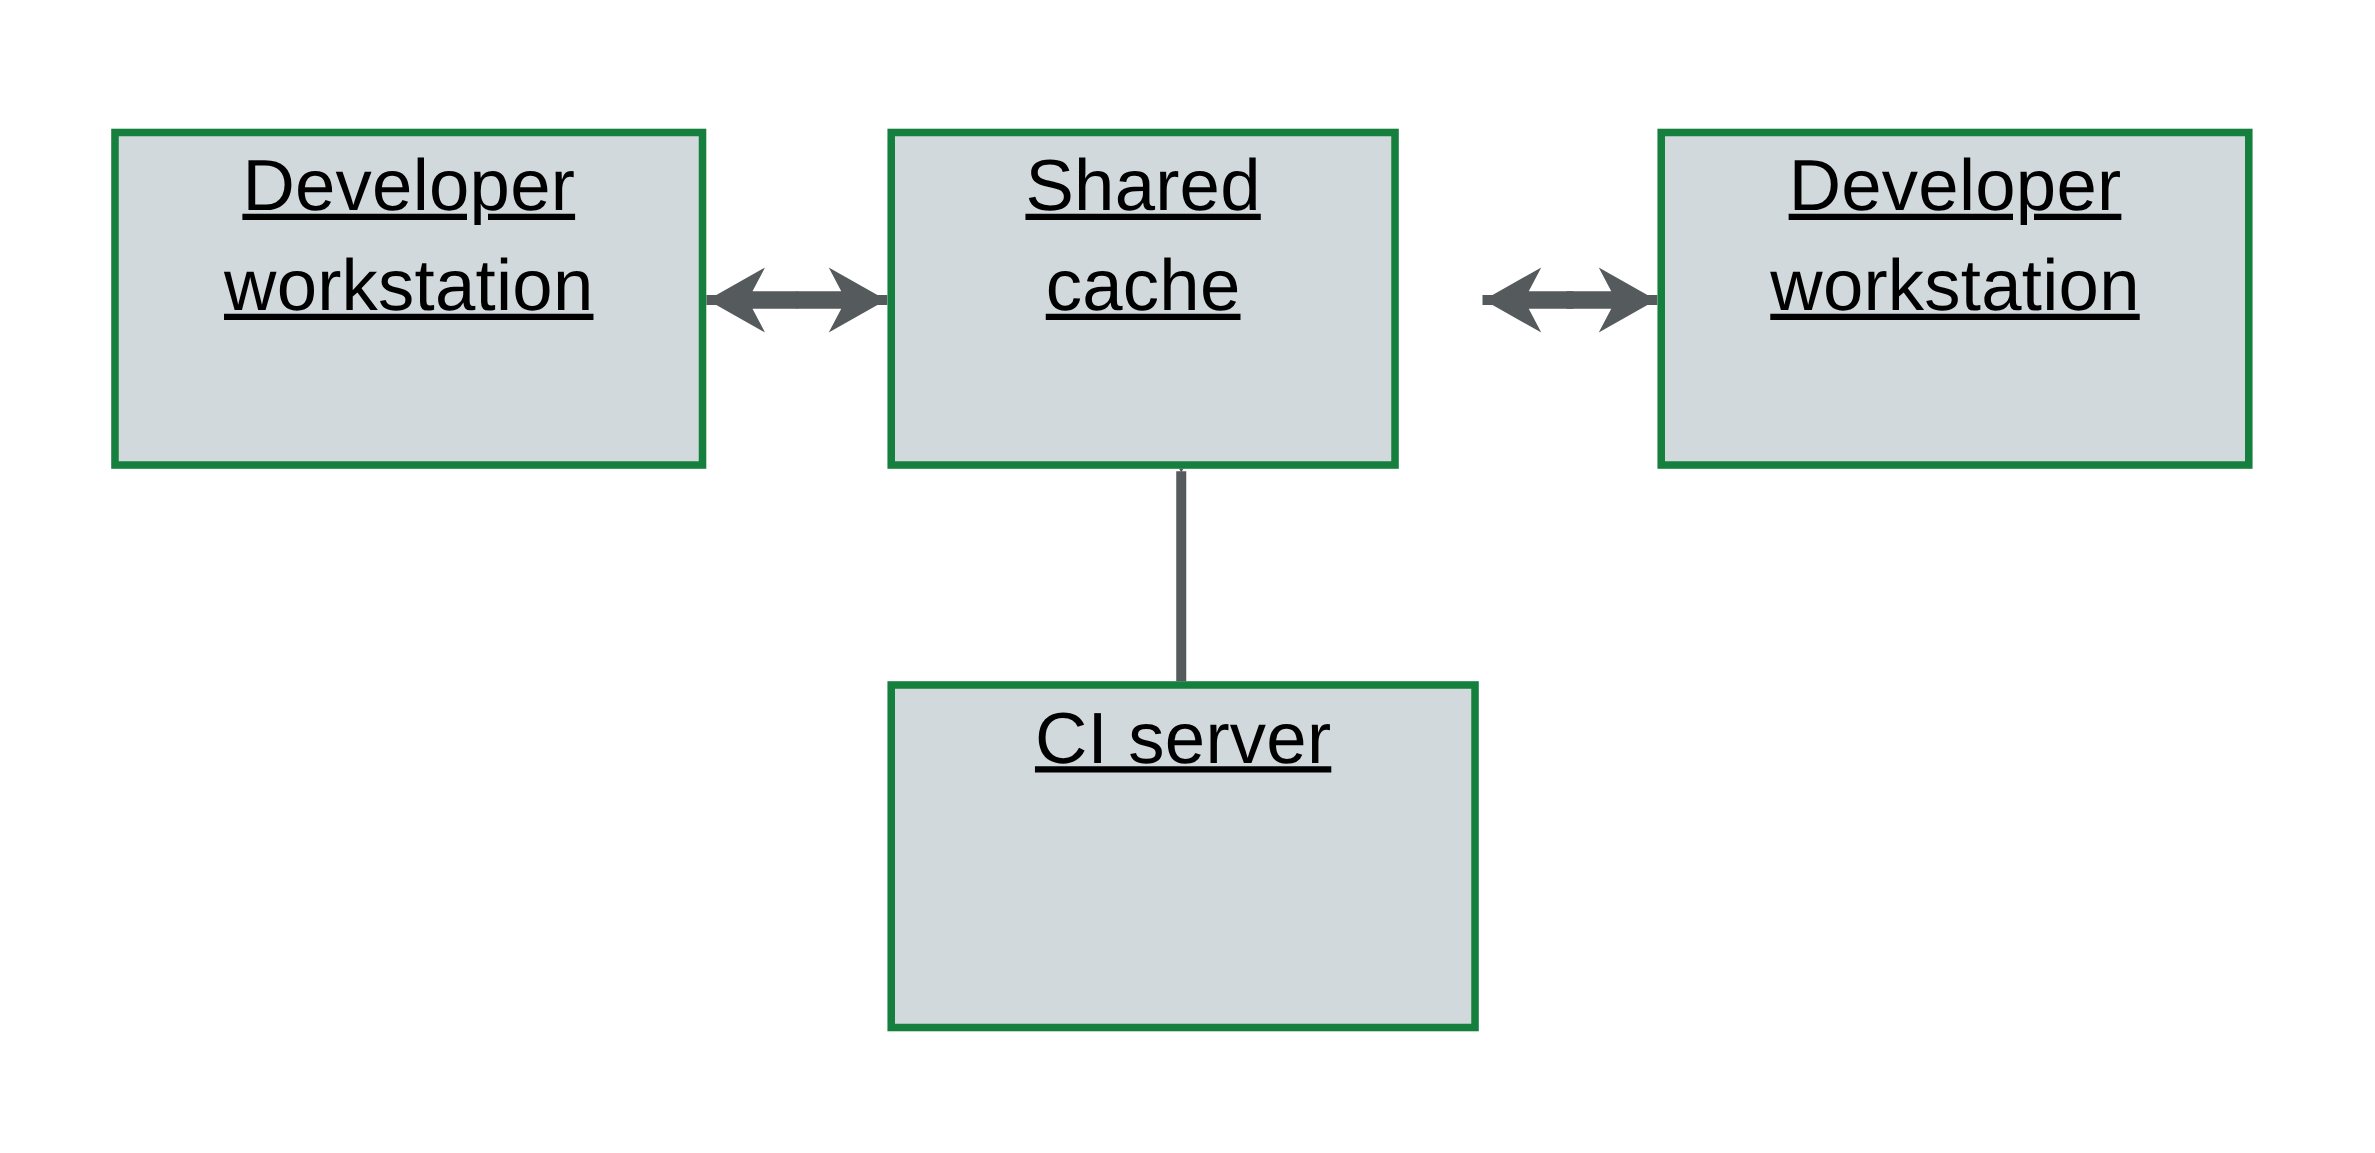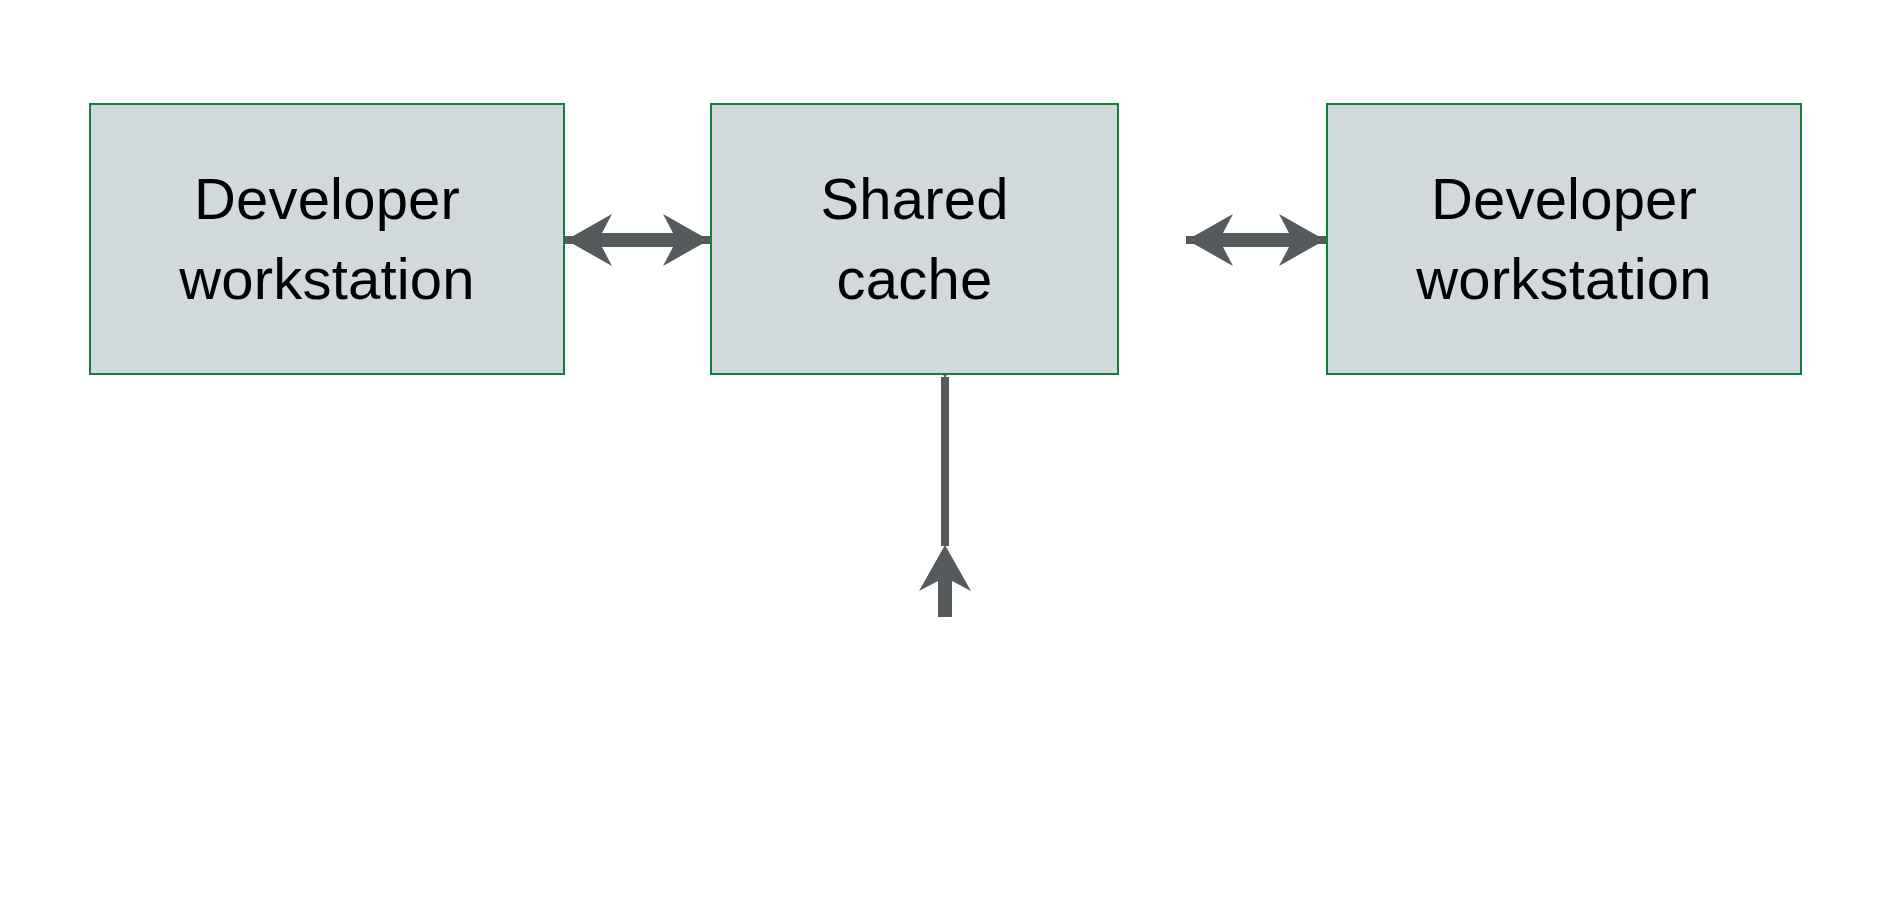--- a/index.html
+++ b/index.html
@@ -14,31 +14,32 @@
     position: relative;
     width: 1900px;
     height: 922px;
     background: #ffffff;
     overflow: hidden;
   }
   .node {
     position: absolute;
     box-sizing: border-box;
     background: #d1d9dc;
-    border: 2px solid #15803d;
+    border: 6px solid #15803d;
     display: flex;
-    align-items: center;
+    align-items: flex-start;
     justify-content: center;
     text-align: center;
     color: #000000;
     font-size: 58px;
     line-height: 1.38;
     font-weight: 400;
     letter-spacing: 0.2px;
     white-space: pre-line;
+    text-decoration: underline;
   }
   .node-label {
     display: block;
     width: 100%;
     padding: 0 6px;
     box-sizing: border-box;
   }
   .edge-svg {
     position: absolute;
     left: 0;
@@ -88,14 +89,17 @@
   <div class="node" style="left:710px; top:103px; width:409px; height:272px;">
     <span class="node-label">Shared
 cache</span>
   </div>
 
   <div class="node" style="left:1326px; top:103px; width:476px; height:272px;">
     <span class="node-label">Developer
 workstation</span>
   </div>
 
+  <div class="node" style="left:710px; top:545px; width:473px; height:280px;">
+    <span class="node-label">CI server</span>
+  </div>
 
 </div>
 
 </body></html>

